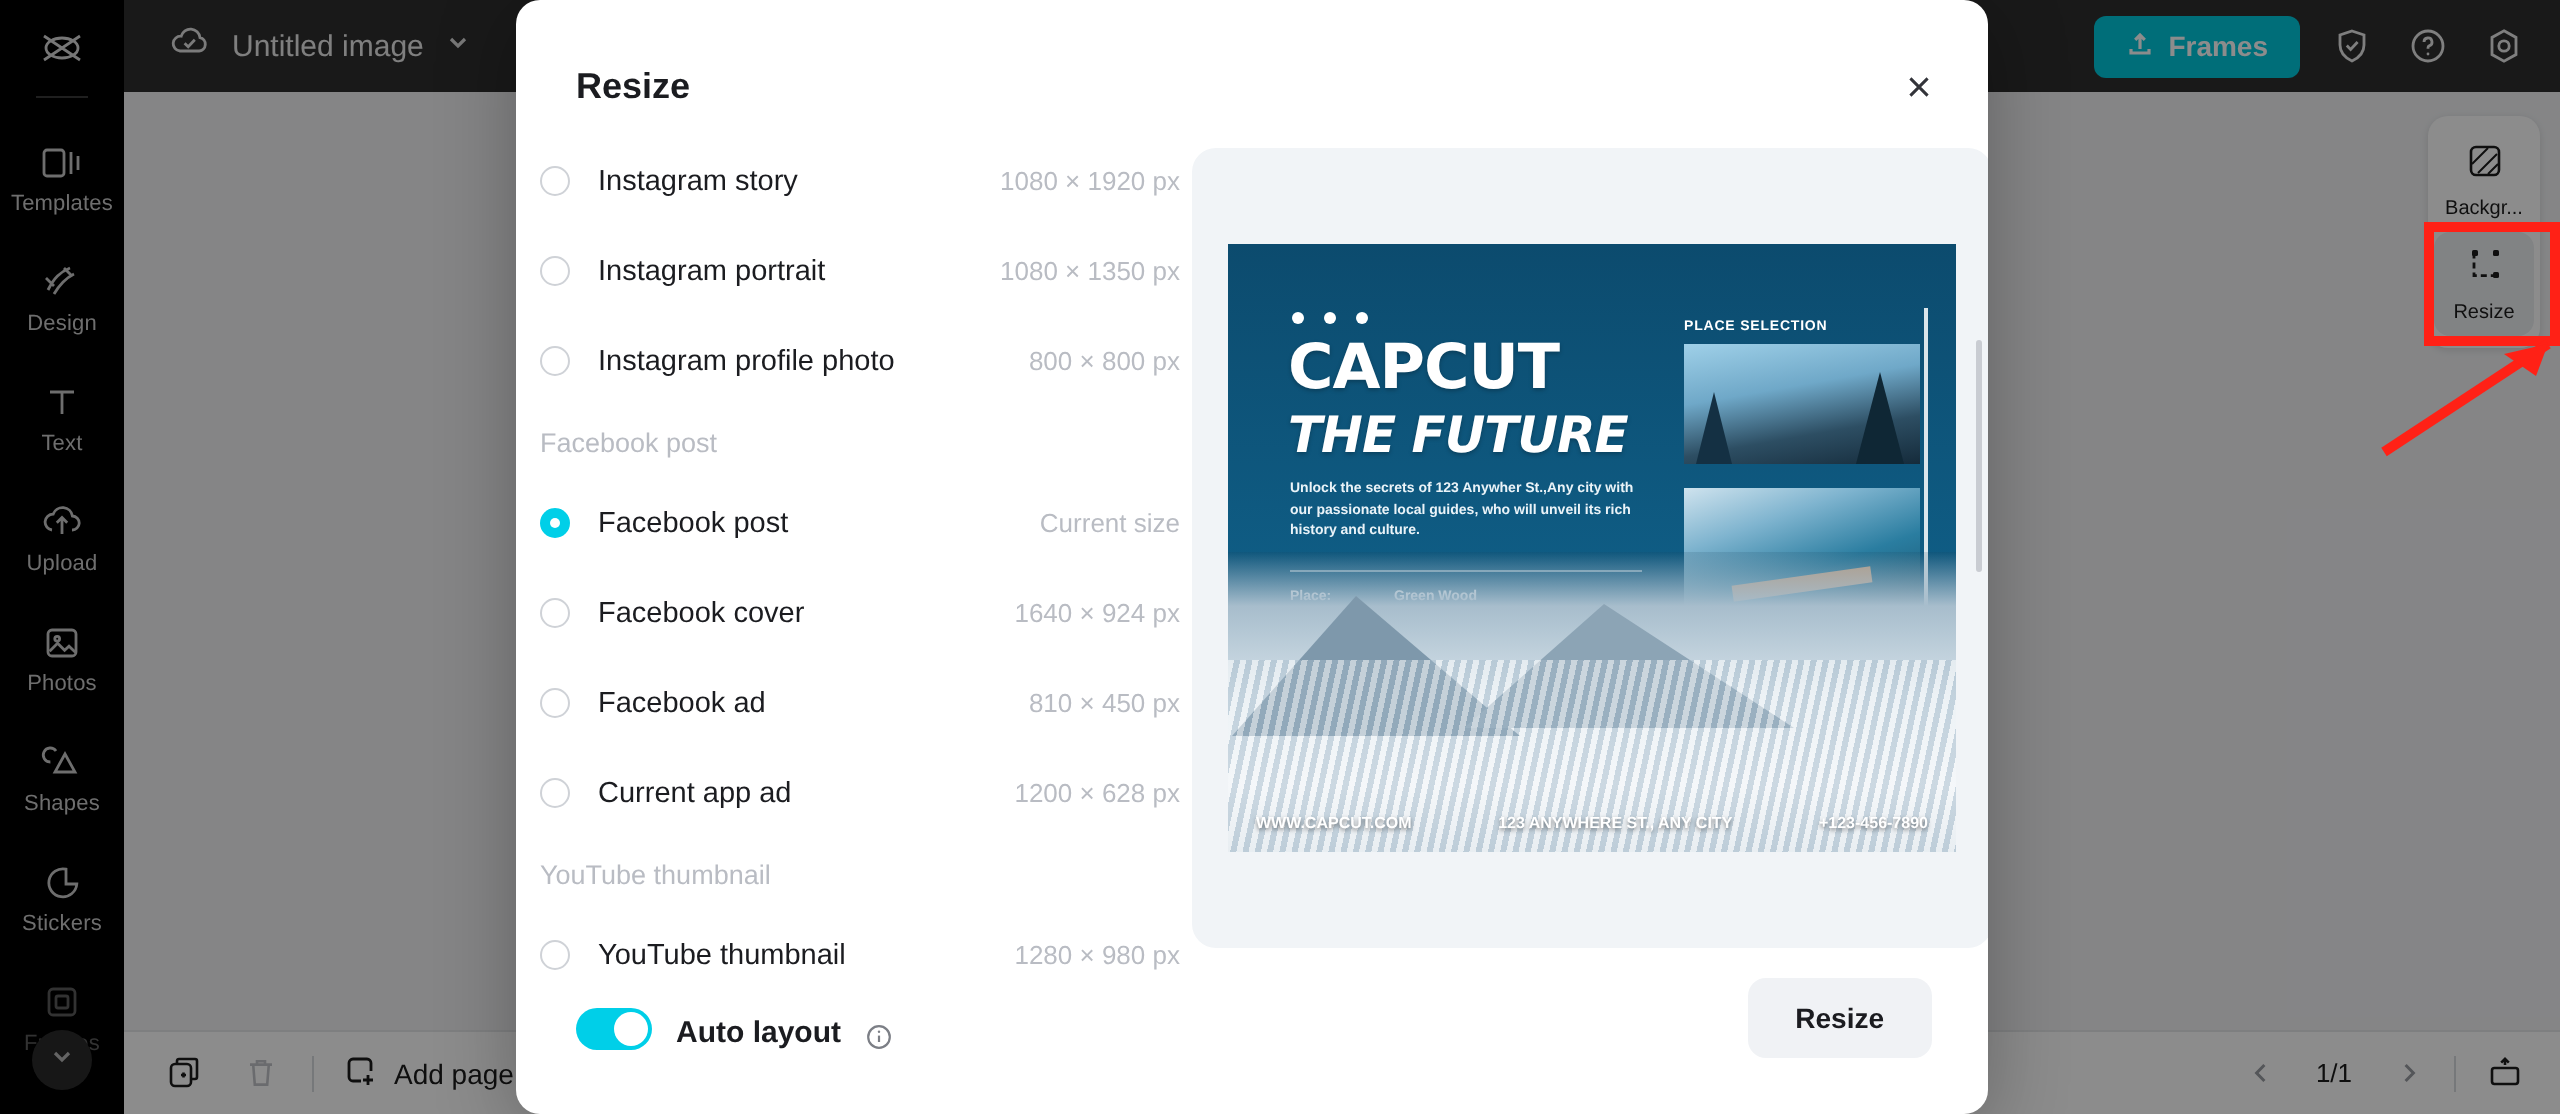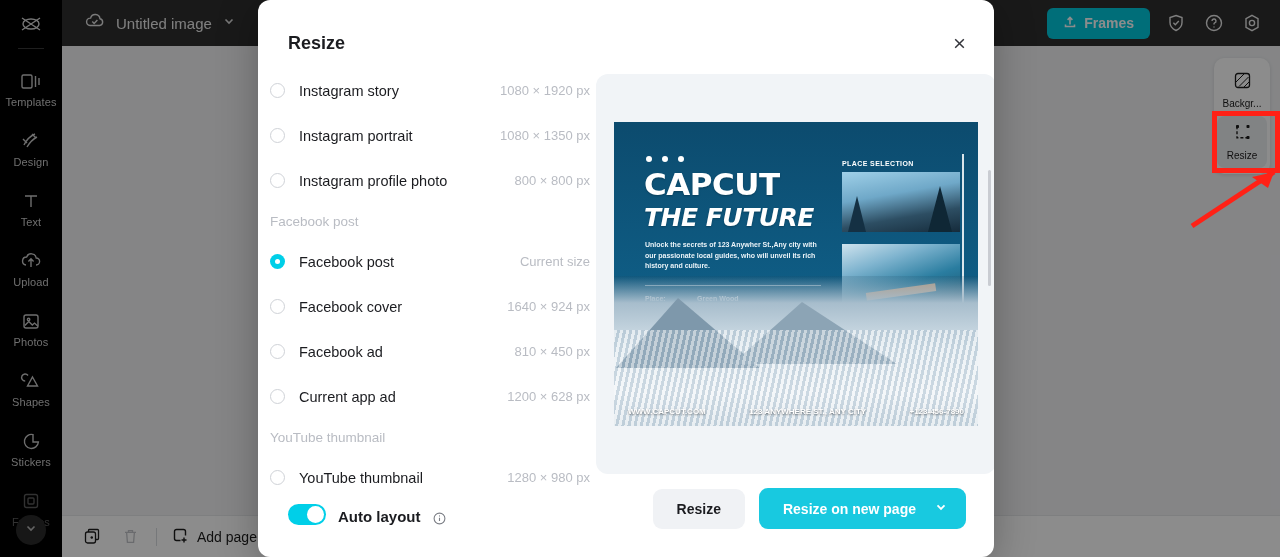--- a/index.html
+++ b/index.html
@@ -410,20 +410,40 @@
         </span>
         <span class="bb-sep"></span>
         <span class="bb-add">
           <span>
             <svg width="19" height="19" viewBox="0 0 19 19" fill="none" stroke="#1c1c1c" stroke-width="1.4">
               <path d="M14.5 9.5v-4a2 2 0 0 0-2-2h-7a2 2 0 0 0-2 2v7a2 2 0 0 0 2 2h4"></path>
               <path d="M13 11.5v5M10.5 14h5"></path>
             </svg>
           </span>
           <span>Add page</span>
+        </span>
+      </div>
+      <div class="bb-right">
+        <span class="pg-arrow">
+          <svg width="15" height="15" viewBox="0 0 15 15" fill="none" stroke="#9a9da3" stroke-width="1.5">
+              <path d="M9.2 3.5L5.3 7.5l3.9 4"></path>
+            </svg>
+        </span>
+        <span class="pg-count">1/1</span>
+        <span class="pg-arrow">
+          <svg width="15" height="15" viewBox="0 0 15 15" fill="none" stroke="#9a9da3" stroke-width="1.5">
+              <path d="M5.8 3.5l3.9 4-3.9 4"></path>
+            </svg>
+        </span>
+        <span class="bb-sep"></span>
+        <span class="bb-ic">
+          <svg width="19" height="19" viewBox="0 0 19 19" fill="none" stroke="#1c1c1c" stroke-width="1.3">
+            <rect x="3" y="7" width="13" height="8" rx="1.2"></rect>
+              <path d="M9.5 2.5v3M7.6 4.3l1.9-1.9 1.9 1.9"></path>
+          </svg>
         </span>
       </div>
     </div>
   </div>
 
   <div class="dim-overlay"></div>
 
   <div class="modal">
     <div class="modal-title">Resize</div>
     <div class="modal-close">
@@ -555,28 +575,20 @@
         <svg width="13" height="13" viewBox="0 0 13 13" fill="none" stroke="#7c7f86" stroke-width="1.1">
           <circle cx="6.5" cy="6.5" r="5.4"></circle>
             <path d="M6.5 5.8v3.2"></path>
             <circle cx="6.5" cy="3.9" r=".6" fill="#7c7f86" stroke="none"></circle>
         </svg>
       </span>
     </div>
 
     <div class="modal-actions">
       <div class="btn-secondary">Resize</div>
-      <div class="btn-primary">
-        <span>Resize on new page</span>
-        <span>
-          <svg width="14" height="14" viewBox="0 0 14 14" fill="none" stroke="#ffffff" stroke-width="1.8">
-              <path d="M3.5 5.4L7 8.9l3.5-3.5"></path>
-            </svg>
-        </span>
-      </div>
     </div>
   </div>
 
   <div class="ann-rect"></div>
   <svg class="ann-arrow" viewBox="0 0 100 64">
     <path d="M96 4 L14 58" stroke="#FF2116" stroke-width="5" fill="none"></path>
     <path d="M96 4 L74 9 L90 20 Z" fill="#FF2116"></path>
   </svg>
 
 </div>

